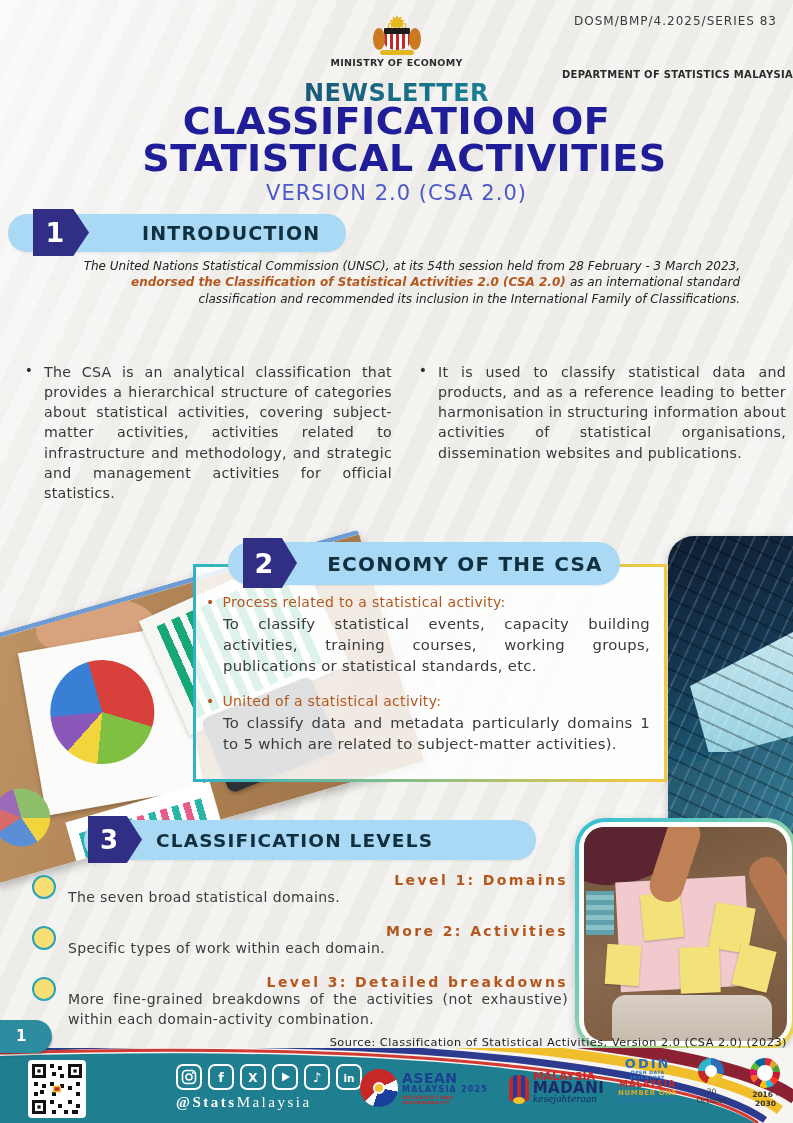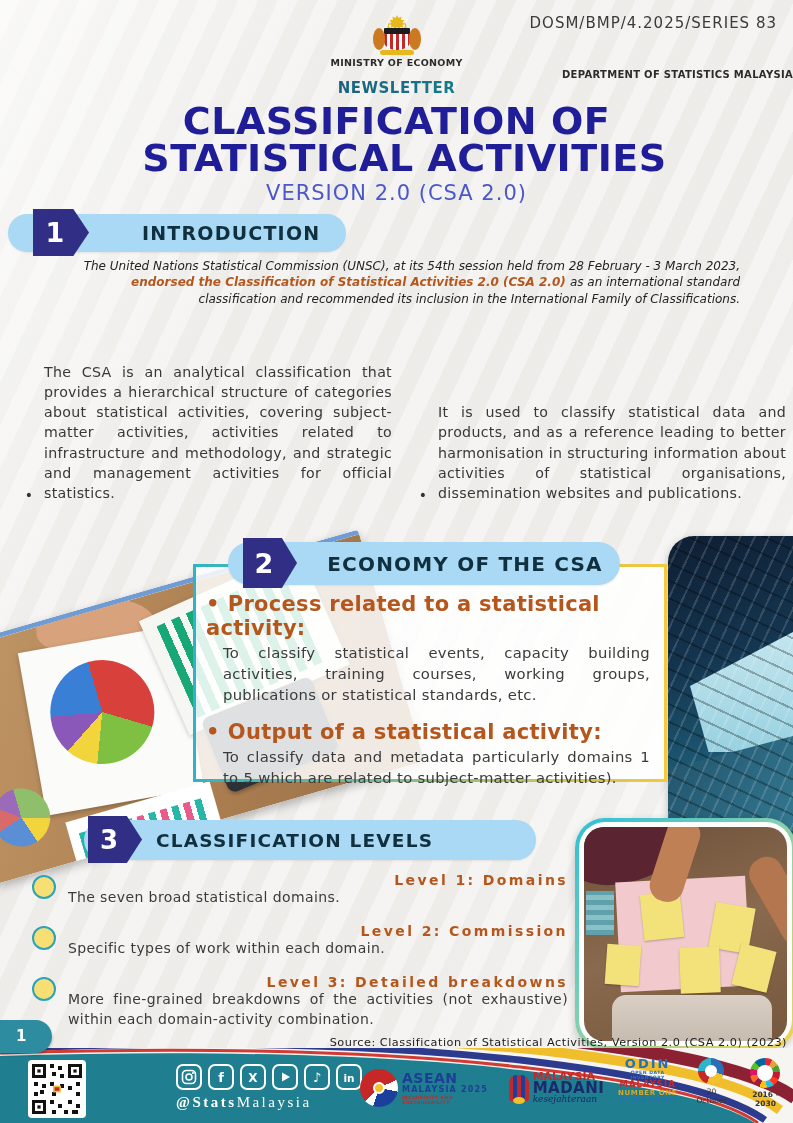--- a/index.html
+++ b/index.html
@@ -7,39 +7,39 @@
     position:relative;width:793px;height:1123px;margin:0 auto;overflow:hidden;
     font-family:"DejaVu Sans","Liberation Sans",sans-serif;color:#3c3c3c;
     background:
       linear-gradient(115deg, rgba(255,255,255,.65) 0%, rgba(255,255,255,0) 28%),
       linear-gradient(295deg, rgba(255,255,255,.5) 0%, rgba(255,255,255,0) 35%),
       repeating-linear-gradient(115deg, rgba(255,255,255,.25) 0 18px, rgba(120,120,115,.03) 18px 36px),
       #f1f0ed;
   }
   .abs{position:absolute;}
   
-  .doc-number{top:14px;right:16px;font-size:15px;letter-spacing:1px;color:#3a3a3a;}
+  .doc-number{top:14px;right:16px;font-size:12px;letter-spacing:1px;color:#3a3a3a;}
   .arms{top:14px;left:0;right:0;text-align:center;}
   .ministry{top:57px;left:0;right:0;text-align:center;font-size:9.5px;font-weight:bold;color:#2b2b2b;letter-spacing:.3px;}
   .department{top:69px;left:0;right:0;text-align:right;font-size:10px;font-weight:bold;color:#2b2b2b;letter-spacing:.3px;}
-  .newsletter{top:79px;left:0;right:0;text-align:center;font-size:15px;font-weight:800;letter-spacing:.5px;
+  .newsletter{top:79px;left:0;right:0;text-align:center;font-size:24px;font-weight:800;letter-spacing:.5px;
     background:linear-gradient(90deg,#1d3a66 20%,#14a0a6 80%);-webkit-background-clip:text;background-clip:text;color:transparent;}
   .title1{top:103px;left:0;right:0;text-align:center;font-size:38px;line-height:37px;font-weight:800;color:#201d99;letter-spacing:.5px;}
   .title2{top:140px;left:0;right:0;text-align:center;font-size:38px;line-height:37px;font-weight:800;color:#201d99;letter-spacing:.5px;padding-left:16px;}
   .subtitle{top:181px;left:0;right:0;text-align:center;font-size:21px;font-weight:500;color:#4b57cb;letter-spacing:1px;}
   
   .pill{background:#a9d9f4;border-radius:24px;display:flex;align-items:center;box-shadow:0 1px 2px rgba(0,0,0,.08);}
   .pill .ptxt{font-weight:800;color:#11303f;letter-spacing:1.2px;margin-left:12px;}
   .badge{background:#312e86;clip-path:polygon(0 0,72% 0,100% 50%,72% 100%,0 100%);
     display:flex;align-items:center;justify-content:center;color:#fff;font-weight:800;box-shadow:2px 2px 4px rgba(0,0,0,.2);}
   
   .lead{top:258px;left:56px;width:684px;text-align:right;font-style:italic;font-size:12px;line-height:1.36;color:#222;font-weight:500;}
   .lead .hl{color:#b5571d;font-weight:bold;}
   .ibullets{top:362px;left:14px;width:772px;display:flex;gap:16px;}
-  .icol{width:50%;display:flex;align-items:flex-end;}
+  .icol{width:50%;display:flex;}
   .icol .dot::before{content:"•";}
   .icol .dot{width:30px;flex:0 0 30px;text-align:center;font-size:14px;color:#333;}
   .icol p{margin:0;font-size:14.2px;line-height:1.42;letter-spacing:.3px;text-align:justify;color:#383838;}
   
   .desk-photo{left:-58px;top:588px;width:458px;height:236px;transform:rotate(-16deg);overflow:hidden;
     border-top:5px solid #6f9cd4;border-radius:4px;
     background:linear-gradient(120deg,#c49a6a,#ad8052 55%,#9a7047);box-shadow:0 4px 10px rgba(0,0,0,.25);}
   .desk-photo .paper1{position:absolute;left:88px;top:28px;width:160px;height:165px;background:#fbfbf9;transform:rotate(6deg);box-shadow:0 2px 5px rgba(0,0,0,.25);}
   .desk-photo .pie1{position:absolute;left:110px;top:48px;width:104px;height:104px;border-radius:50%;
     background:conic-gradient(#d8403c 0 34%, #7fc043 34% 56%, #f2d43c 56% 66%, #8a58b8 66% 78%, #3a7fd6 78% 100%);}
@@ -49,21 +49,21 @@
     background:conic-gradient(#8fbf6a 0 30%,#f2d43c 30% 45%,#5a8fd6 45% 70%,#d86a6a 70% 85%,#9b6ab8 85% 100%);}
   .desk-photo .tablet{position:absolute;left:258px;top:128px;width:118px;height:80px;background:#2c3136;border-radius:8px;transform:rotate(-6deg);box-shadow:0 2px 4px rgba(0,0,0,.3);}
   .desk-photo .paper3{position:absolute;left:96px;top:196px;width:150px;height:60px;background:#ffffff;
     background-image:repeating-linear-gradient(90deg,#27b6a8 0 7px,#fff 7px 12px,#e85b8a 12px 19px,#fff 19px 24px);background-position:10px 14px;background-size:130px 40px;background-repeat:no-repeat;}
   .desk-photo .hand{position:absolute;left:120px;top:-14px;width:120px;height:58px;background:#d8a37c;border-radius:40% 60% 55% 45%;transform:rotate(14deg);}
   .desk-photo .pen{position:absolute;left:150px;top:28px;width:4px;height:52px;background:#c03a30;transform:rotate(28deg);}
   
   .purpose-box{left:193px;top:564px;width:468px;height:212px;border:3px solid;border-image:linear-gradient(90deg,#2eb4c6,#f4c93e) 1;background:rgba(255,255,255,.85);}
   .purpose-list{left:206px;top:592px;width:444px;}
   .pitem{margin-bottom:15px;}
-  .pitem .ptitle{font-size:21px;font-weight:bold;color:#b5571d;letter-spacing:.3px;margin-top:48px;}
+  .pitem .ptitle{font-size:14px;font-weight:normal;color:#b5571d;letter-spacing:.3px;margin-top:48px;}
   .pitem .ptitle::before{content:"•";margin-right:8px;}
   .pitem .pbody{margin:2px 0 0 17px;font-size:14.8px;line-height:1.42;letter-spacing:.3px;text-align:justify;color:#3b3b3b;}
   
   .tower-photo{left:668px;top:536px;width:125px;height:310px;border-radius:26px 0 0 26px;overflow:hidden;box-shadow:0 3px 8px rgba(0,0,0,.25);
     background:linear-gradient(160deg,#0e1e33 0%,#14354f 38%,#1d5b75 70%,#123349 100%);}
   .tower-photo .sky{position:absolute;left:22px;top:96px;width:103px;height:120px;background:linear-gradient(180deg,#cdeff7,#9fd8e6);clip-path:polygon(0 45%,100% 0,100% 100%,18% 100%);opacity:.95;}
   .tower-photo .glass1{position:absolute;inset:0;background:repeating-linear-gradient(115deg,rgba(255,255,255,.14) 0 2px,transparent 2px 13px);}
   .tower-photo .glass2{position:absolute;inset:0;background:repeating-linear-gradient(25deg,rgba(0,0,0,.28) 0 2px,transparent 2px 16px);}
   .tower-photo .b2{position:absolute;left:0;top:200px;width:125px;height:110px;background:linear-gradient(120deg,#245a72,#3a86a0);clip-path:polygon(0 30%,100% 0,100% 100%,0 100%);
     box-shadow:inset 0 0 0 100px rgba(20,50,70,.15);}
@@ -209,21 +209,21 @@
   <div class="abs badge" style="left:243px;top:538px;width:54px;height:50px;font-size:27px;">
     <span style="margin-right:12px;">2</span>
   </div>
 
   <div class="abs purpose-list">
     <div class="pitem">
       <span class="ptitle">Process related to a statistical activity:</span>
       <p class="pbody">To classify statistical events, capacity building activities, training courses, working groups, publications or statistical standards, etc.</p>
     </div>
     <div class="pitem">
-      <span class="ptitle">Output of a statistical activity:</span>
+      <span class="ptitle">United of a statistical activity:</span>
       <p class="pbody">To classify data and metadata particularly domains 1 to 5 which are related to subject-matter activities).</p>
     </div>
   </div>
 
   <div class="abs pill" style="left:84px;top:820px;width:452px;height:40px;">
     <span class="ptxt" style="padding-left:60px;font-size:18.5px;">CLASSIFICATION LEVELS</span>
   </div>
   <div class="abs badge" style="left:88px;top:816px;width:54px;height:47px;font-size:26px;">
     <span style="margin-right:12px;">3</span>
   </div>
@@ -232,21 +232,21 @@
     <div class="litem">
       <span class="lcircle"></span>
       <div class="lcontent">
         <div class="ltitle">Level 1: Domains</div>
         <div class="lbody">The seven broad statistical domains.</div>
       </div>
     </div>
     <div class="litem">
       <span class="lcircle"></span>
       <div class="lcontent">
-        <div class="ltitle">Level 2: Commission</div>
+        <div class="ltitle">More 2: Activities</div>
         <div class="lbody">Specific types of work within each domain.</div>
       </div>
     </div>
     <div class="litem">
       <span class="lcircle"></span>
       <div class="lcontent">
         <div class="ltitle">Level 3: Detailed breakdowns</div>
         <div class="lbody">More fine-grained breakdowns of the activities (not exhaustive) within each domain-activity combination.</div>
       </div>
     </div>

